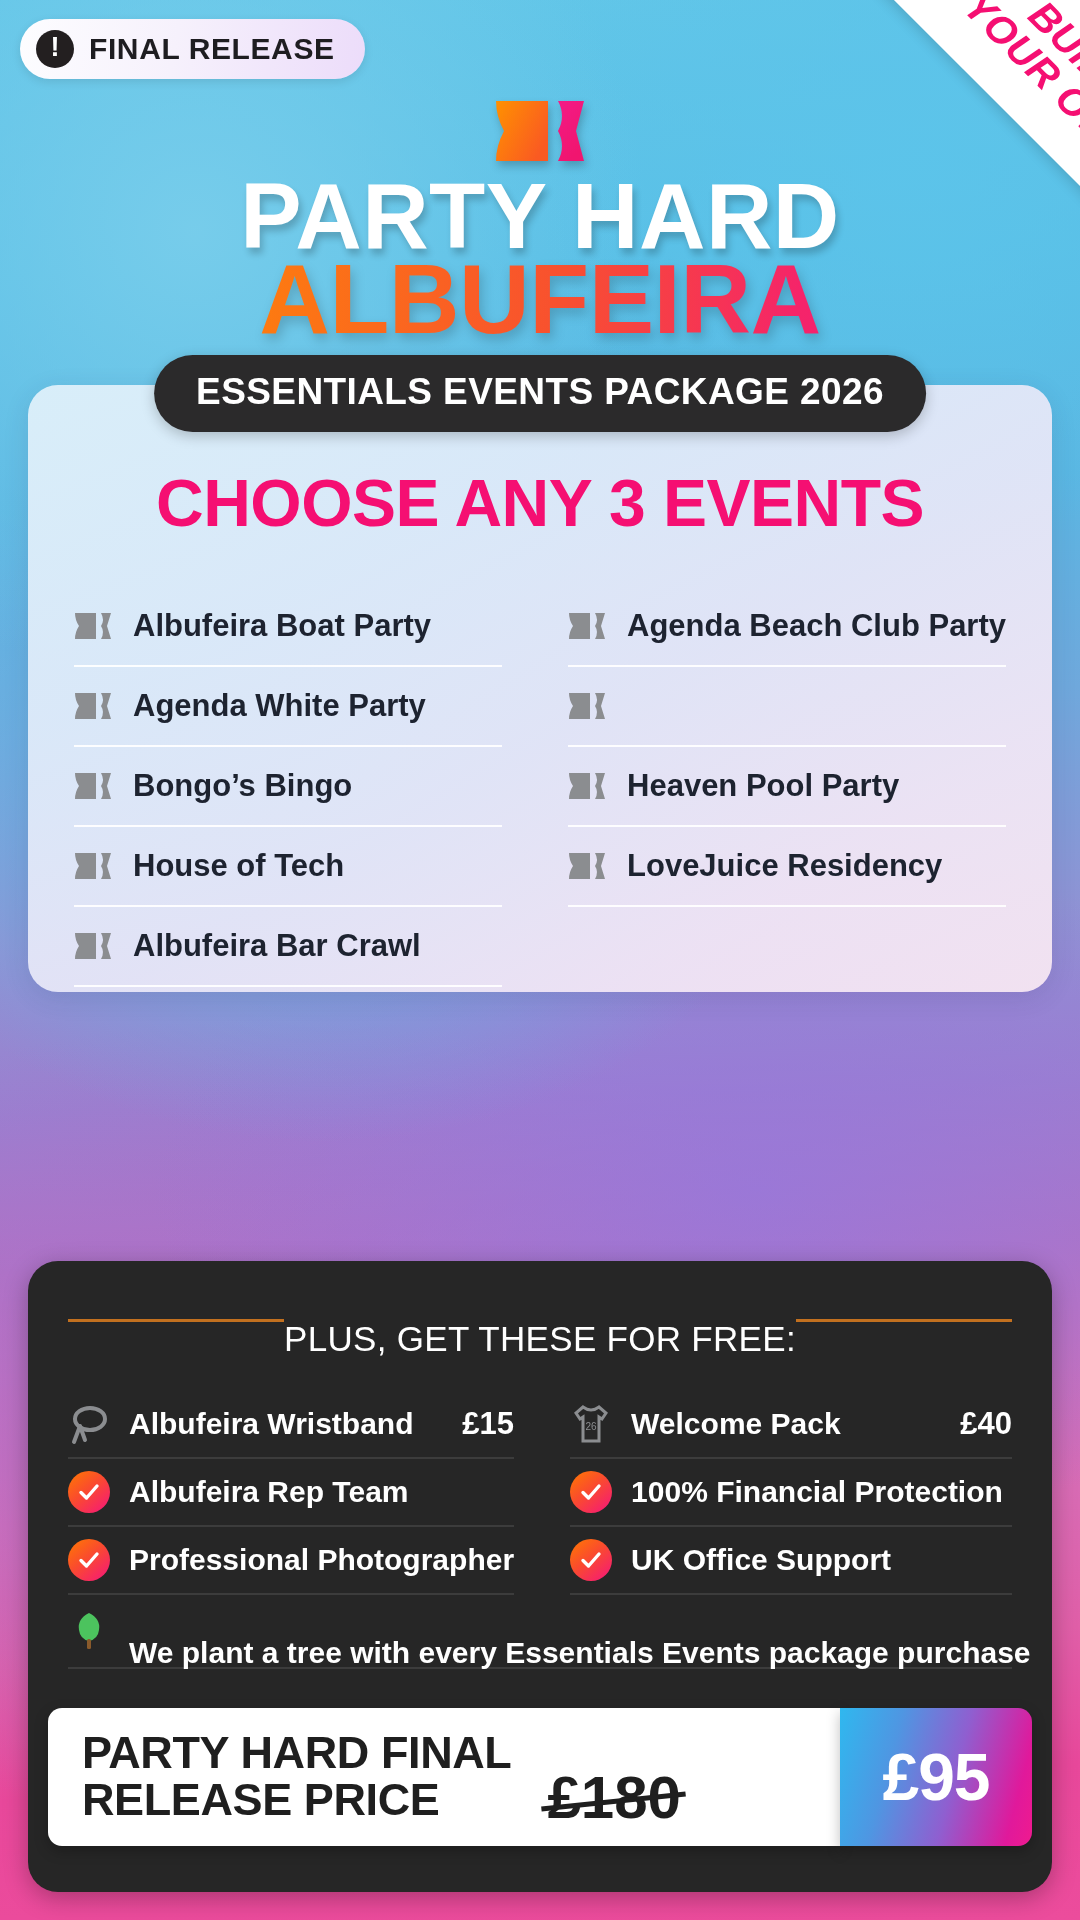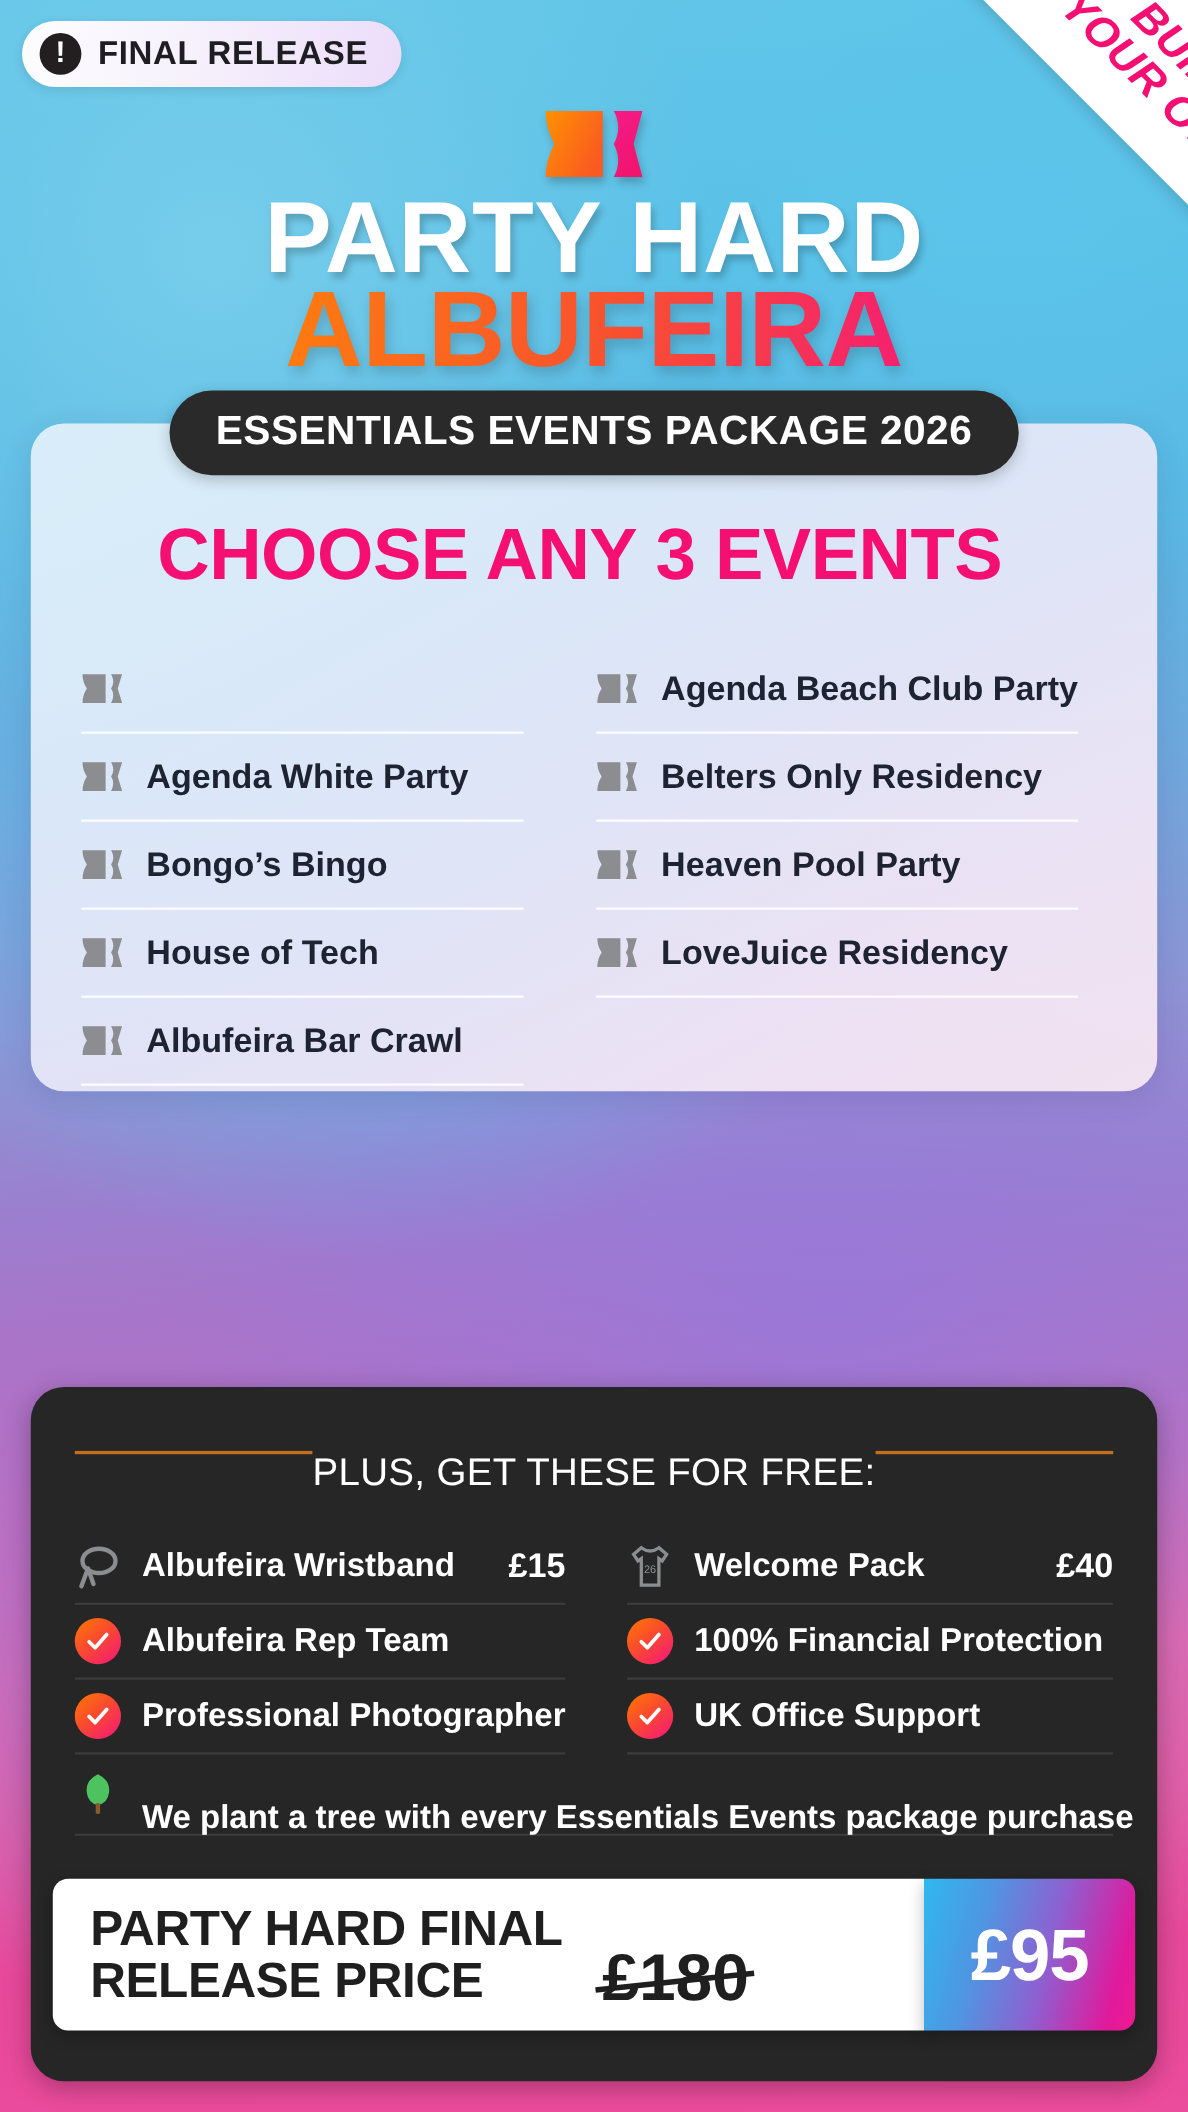--- a/index.html
+++ b/index.html
@@ -150,21 +150,21 @@
     width: 1024px;
     height: 607px;
     border-radius: 30px;
     background: linear-gradient(150deg,
        rgba(222,240,250,0.95) 0%,
        rgba(226,236,250,0.93) 30%,
        rgba(234,232,248,0.92) 55%,
        rgba(244,232,246,0.92) 78%,
        rgba(249,233,243,0.92) 100%);
     box-shadow: 0 6px 26px rgba(40,40,90,0.12);
-    padding: 80px 72px 0 46px;
+    padding: 80px 46px 0 46px;
   }
   .choose-head {
     text-align: center;
     color: #f50f72;
     font-size: 66px;
     font-weight: 800;
     letter-spacing: -0.5px;
     margin-bottom: 46px;
   }
   .events-grid {
@@ -344,20 +344,21 @@
 
   <div id="events-card">
     <div class="choose-head">CHOOSE ANY 3 EVENTS</div>
     <div class="events-grid">
 
       <div class="event-row">
         <span class="flag-gray"><svg viewBox="0 0 38 28" width="38" height="28">
               <path d="M1 1 H22 V27 H1 Q1 20 5 14 Q1 8 1 1 Z" fill="#8b8d90"></path>
               <path d="M27 1 H37 L33 14 L37 27 H27 Q31 20 27 14 Q31 8 27 1 Z" fill="#8b8d90"></path>
             </svg></span>
+        <span class="event-label">Albufeira Boat Party</span>
       </div>
       <div class="event-row">
         <span class="flag-gray"><svg viewBox="0 0 38 28" width="38" height="28">
               <path d="M1 1 H22 V27 H1 Q1 20 5 14 Q1 8 1 1 Z" fill="#8b8d90"></path>
               <path d="M27 1 H37 L33 14 L37 27 H27 Q31 20 27 14 Q31 8 27 1 Z" fill="#8b8d90"></path>
             </svg></span>
         <span class="event-label">Agenda Beach Club Party</span>
       </div>
 
       <div class="event-row">
@@ -365,21 +366,20 @@
               <path d="M1 1 H22 V27 H1 Q1 20 5 14 Q1 8 1 1 Z" fill="#8b8d90"></path>
               <path d="M27 1 H37 L33 14 L37 27 H27 Q31 20 27 14 Q31 8 27 1 Z" fill="#8b8d90"></path>
             </svg></span>
         <span class="event-label">Agenda White Party</span>
       </div>
       <div class="event-row">
         <span class="flag-gray"><svg viewBox="0 0 38 28" width="38" height="28">
               <path d="M1 1 H22 V27 H1 Q1 20 5 14 Q1 8 1 1 Z" fill="#8b8d90"></path>
               <path d="M27 1 H37 L33 14 L37 27 H27 Q31 20 27 14 Q31 8 27 1 Z" fill="#8b8d90"></path>
             </svg></span>
-        <span class="event-label">Belters Only Residency</span>
       </div>
 
       <div class="event-row">
         <span class="flag-gray"><svg viewBox="0 0 38 28" width="38" height="28">
               <path d="M1 1 H22 V27 H1 Q1 20 5 14 Q1 8 1 1 Z" fill="#8b8d90"></path>
               <path d="M27 1 H37 L33 14 L37 27 H27 Q31 20 27 14 Q31 8 27 1 Z" fill="#8b8d90"></path>
             </svg></span>
         <span class="event-label">Bongo’s Bingo</span>
       </div>
       <div class="event-row">

